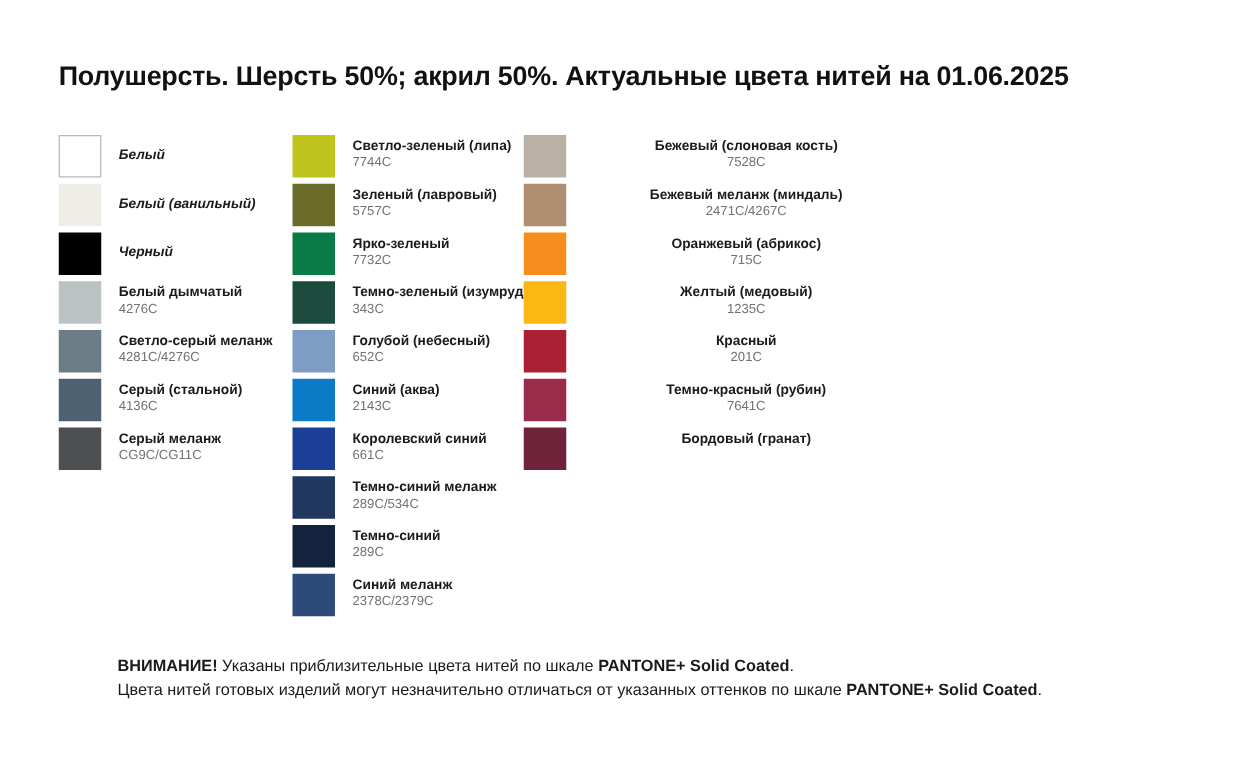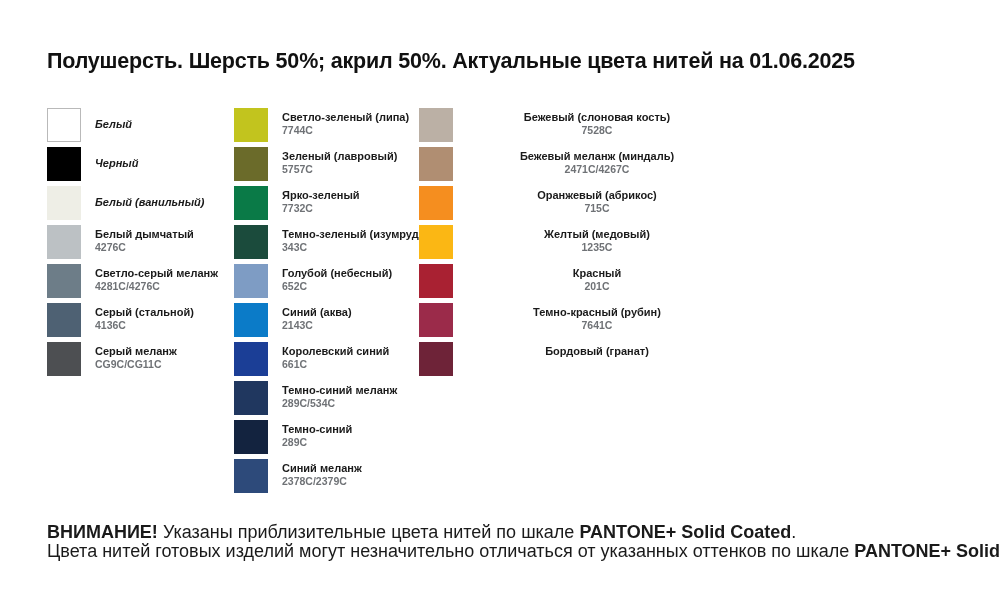--- a/index.html
+++ b/index.html
@@ -81,71 +81,72 @@
     font-size: 11px;
     font-weight: bold;
     line-height: 13px;
     color: #1a1a1a;
     white-space: nowrap;
   }
 
   .swatch-code {
     display: block;
     font-size: 10.5px;
-    font-weight: bold;
+    font-weight: normal;
     line-height: 13px;
     color: #6f7276;
     white-space: nowrap;
   }
   .swatch-code:empty { display: none; }
 
   
   .swatch-text.no-code { padding-top: 10px; font-style: italic; }
   .swatch-text.with-code { padding-top: 3px; }
 
   
   .footer {
     position: absolute;
     left: 47px;
     top: 523px;
     width: 920px;
   }
   .footer-line {
-    font-size: 18px;
+    font-size: 13px;
     line-height: 19px;
     color: #1a1a1a;
     white-space: nowrap;
+    margin-left: 47px;
   }
   .footer-line b { font-weight: bold; }
 </style>
 </head>
 <body>
 
 <div class="page">
 
   <div class="title">Полушерсть. Шерсть 50%; акрил 50%. Актуальные цвета нитей на 01.06.2025</div>
 
   <div class="columns">
     <div class="column column-0">
         <div class="swatch-row">
           <div class="swatch bordered" style="background-color: rgb(255, 255, 255);"></div>
           <div class="swatch-text no-code">
             <span class="swatch-name">Белый</span>
           </div>
         </div>
         <div class="swatch-row">
+          <div class="swatch" style="background-color: rgb(238, 238, 230);"></div>
+          <div class="swatch-text no-code">
+            <span class="swatch-name">Белый (ванильный)</span>
+          </div>
+        </div>
+        <div class="swatch-row">
           <div class="swatch" style="background-color: rgb(0, 0, 0);"></div>
           <div class="swatch-text no-code">
             <span class="swatch-name">Черный</span>
-          </div>
-        </div>
-        <div class="swatch-row">
-          <div class="swatch" style="background-color: rgb(238, 238, 230);"></div>
-          <div class="swatch-text no-code">
-            <span class="swatch-name">Белый (ванильный)</span>
           </div>
         </div>
         <div class="swatch-row">
           <div class="swatch" style="background-color: rgb(188, 193, 196);"></div>
           <div class="swatch-text with-code">
             <span class="swatch-name">Белый дымчатый</span>
             <span class="swatch-code">4276C</span>
           </div>
         </div>
         <div class="swatch-row">

